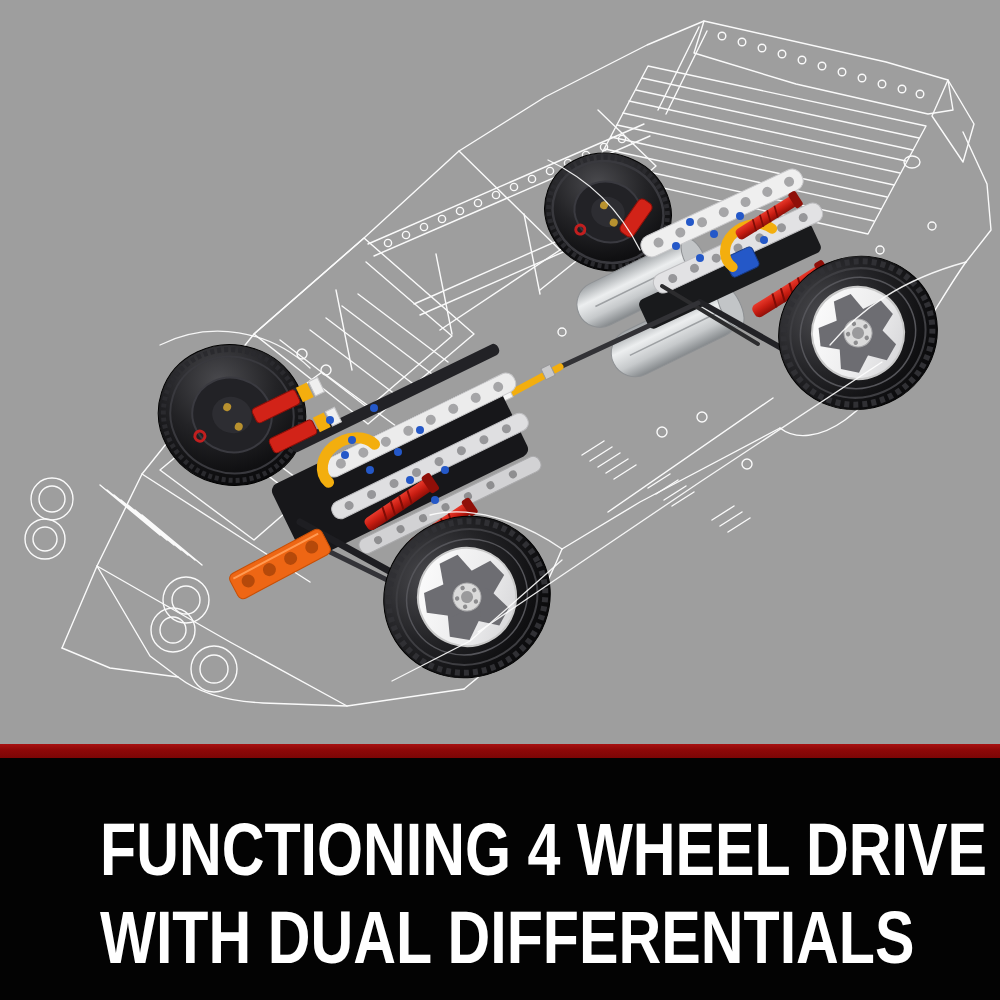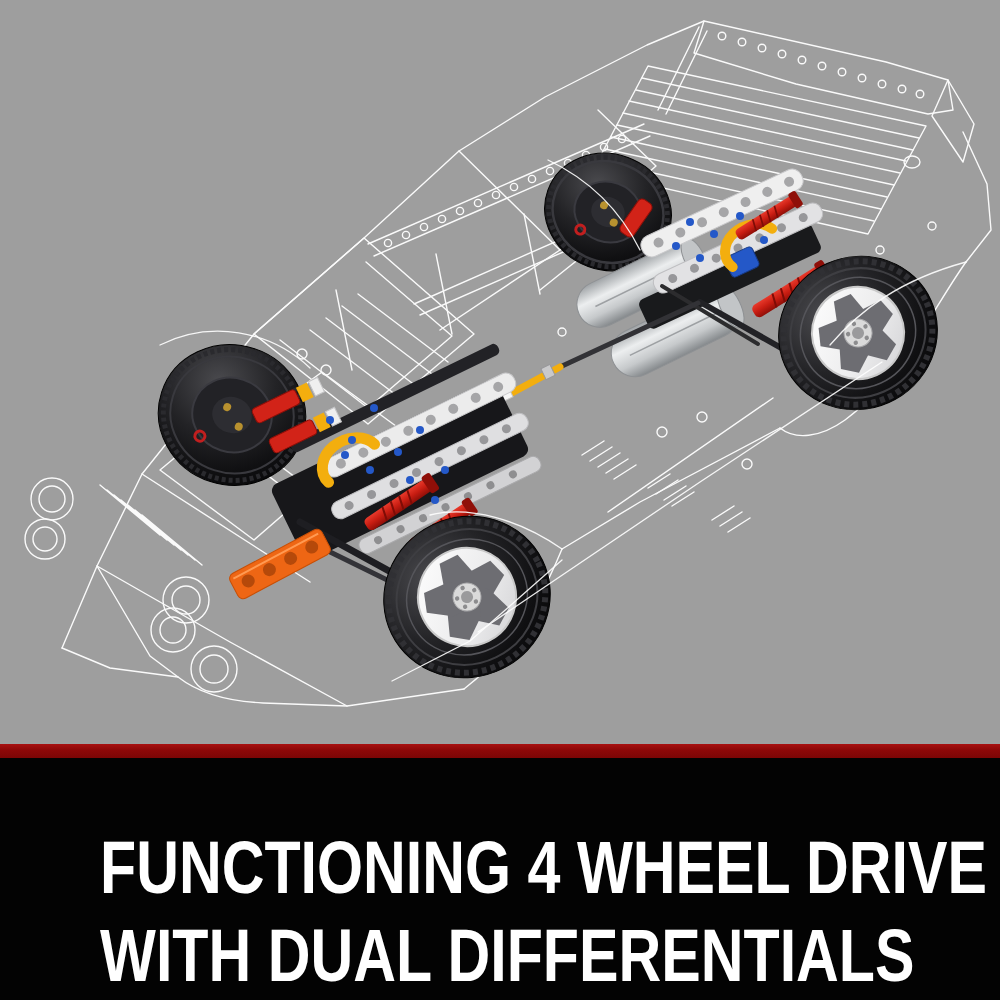--- a/index.html
+++ b/index.html
@@ -6,21 +6,21 @@
   .poster{
     position:relative;width:1000px;height:1000px;overflow:hidden;
     font-family:"Liberation Sans",sans-serif;background:#9e9e9e;
   }
   .art{position:absolute;top:0;left:0;width:1000px;height:744px;background:#9e9e9e;}
   .art svg{display:block;}
   .stripe{position:absolute;top:744px;left:0;width:1000px;height:14px;
     background:linear-gradient(180deg,#a81111 0%,#8e0808 40%,#7c0505 100%);}
   .banner{
     position:absolute;top:758px;left:0;width:1000px;height:242px;background:#030303;
-    display:flex;flex-direction:column;align-items:stretch;justify-content:flex-end;
+    display:flex;flex-direction:column;align-items:stretch;justify-content:center;
     padding-top:30px;box-sizing:border-box;
   }
   .banner-line{
     display:block;width:100%;height:88px;line-height:88px;text-align:center;
     color:#ffffff;font-weight:bold;font-size:74px;letter-spacing:0px;
     transform:scaleX(0.8);transform-origin:50% 50%;white-space:nowrap;
   }
 </style>
 </head>
 <body>

